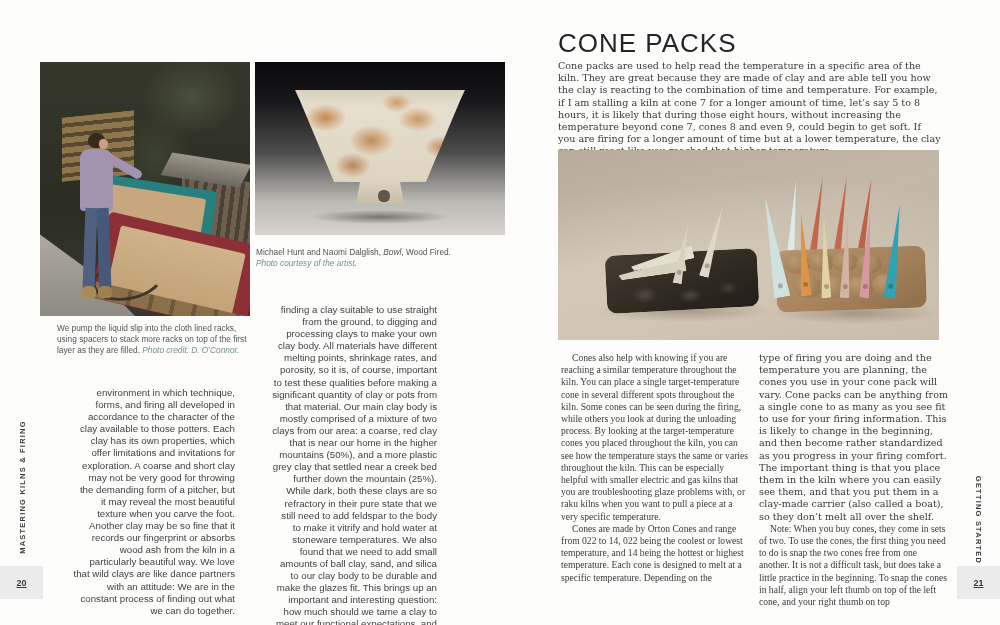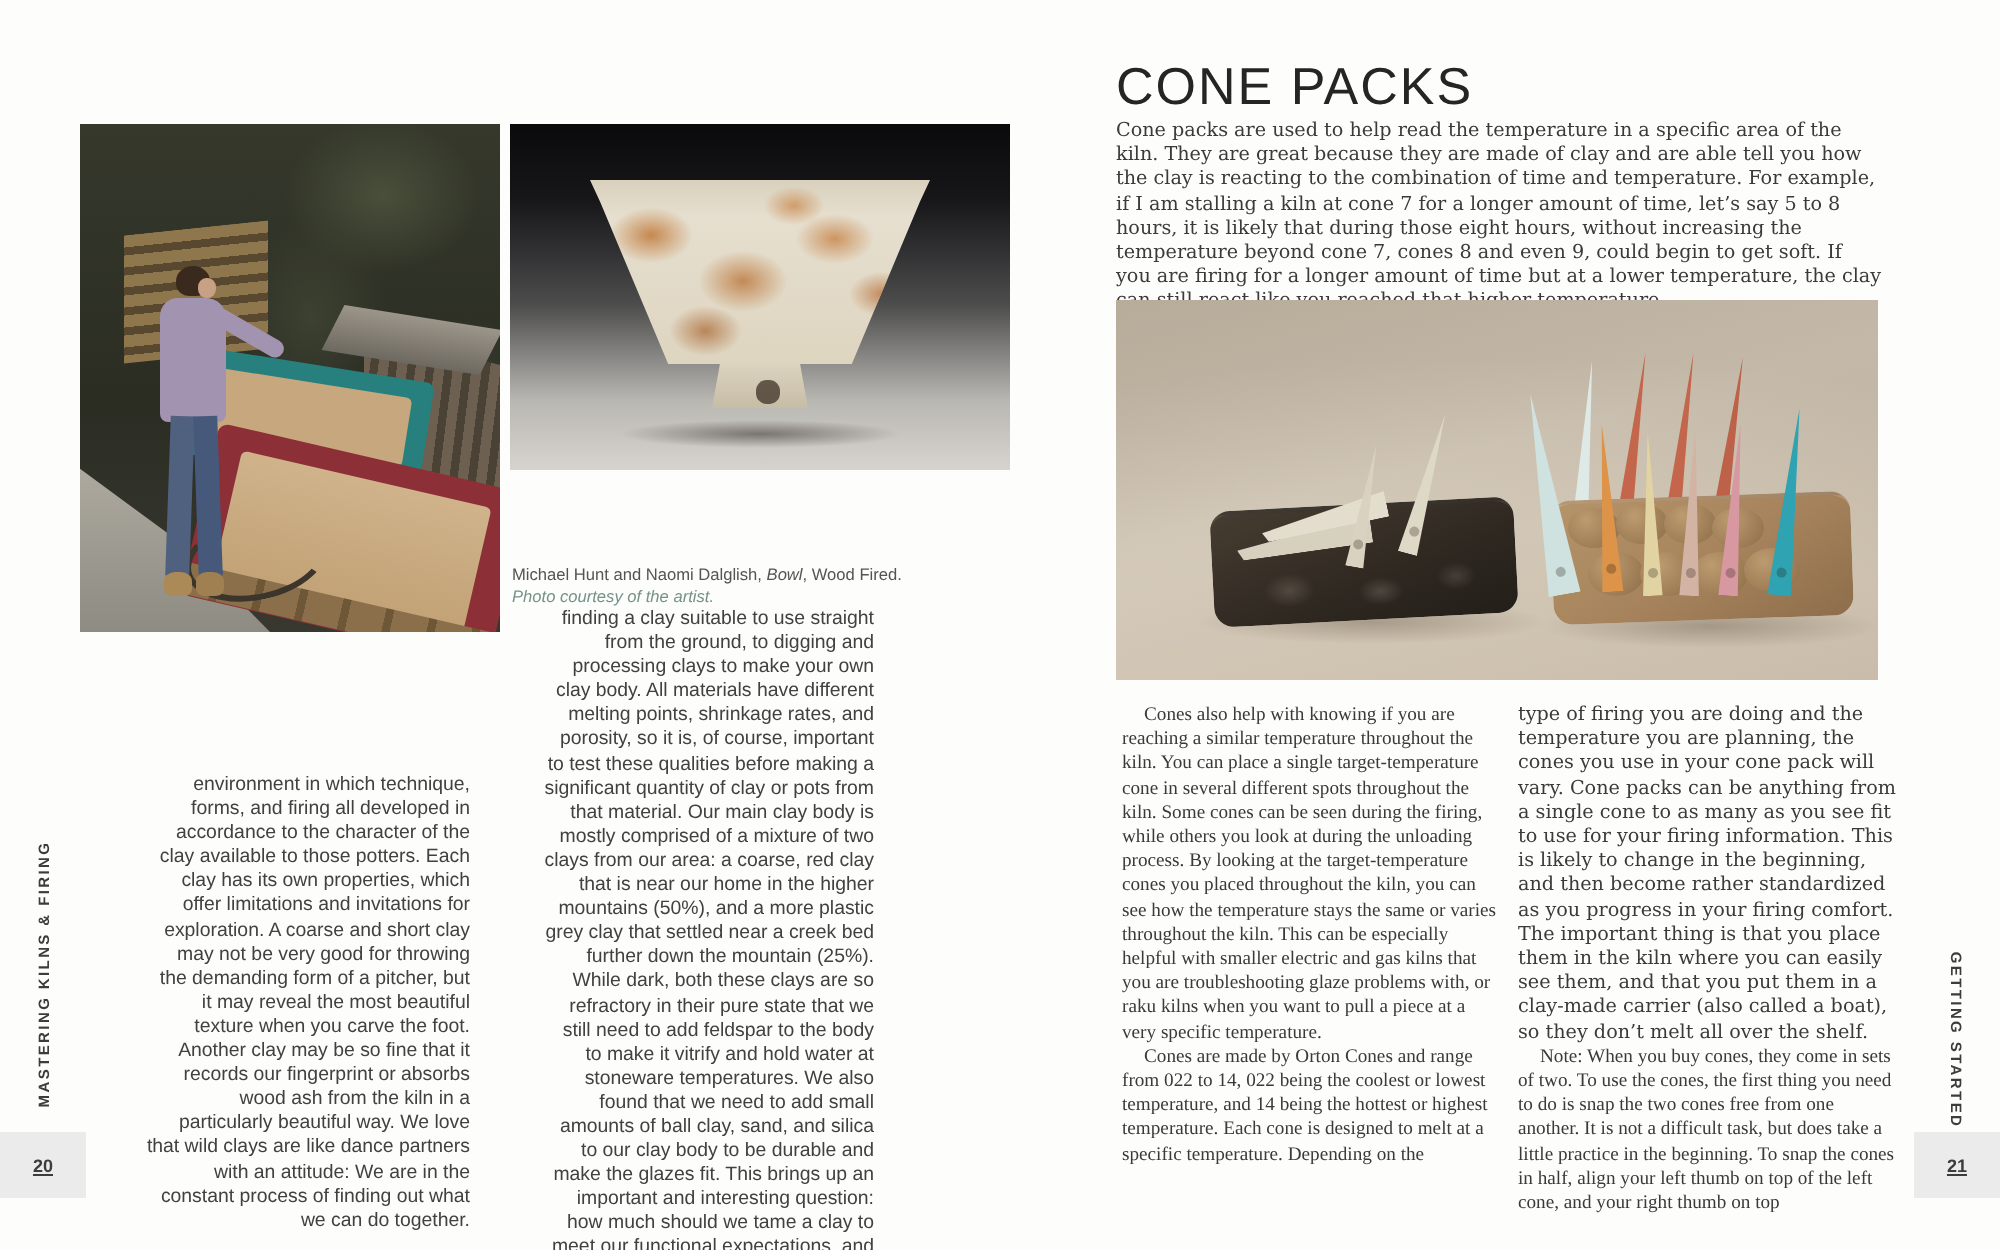--- a/index.html
+++ b/index.html
@@ -101,21 +101,21 @@
   .tray-tan { left:218px; top:98px; width:150px; height:62px; border-radius:10px; transform:rotate(-2deg);
     background:linear-gradient(150deg,#b6946a,#a5825b 55%,#8d6d4b);
     border-top:2px solid rgba(255,255,255,.15); }
   .bump { border-radius:50%; background:radial-gradient(circle at 35% 30%, #bd9b70, #96764f 80%); }
   .cone { clip-path:polygon(15% 100%, 52% 0, 85% 100%); }
   .cone::after { content:''; position:absolute; left:50%; bottom:9px; width:5px; height:5px;
     margin-left:-2.5px; border-radius:50%; background:rgba(40,30,20,.28); }
   .cone-flat { clip-path:polygon(0 62%, 100% 0, 100% 100%, 4% 100%); }
 
   
-  .caption { font-size:8.3px; line-height:11px; color:#545454;margin-top:35px; }
+  .caption { font-size:8.3px; line-height:11px; color:#545454; }
   .caption .credit { font-style:italic; color:#74928b; }
   .caption .worktitle { font-style:italic; }
   #caption-bowl { left:256px; top:247px; width:212px; }
   #caption-slip { left:57px; top:323px; width:196px; }
 
   
   .sansbody { font-size:9.7px; line-height:12.1px; color:#414141; }
   .sansbody p { margin:16px;text-align:right; }
   .sansbody p.indent { text-indent:11px; }
   #lcol1 { left:57px; top:371px; width:194px; }
@@ -172,20 +172,23 @@
     <div class="bowl-shadow"></div>
     <div class="bowl-foot"></div>
     <div class="bowl-foot-mark"></div>
     <div class="bowl-body"></div>
   </div>
 
   <div id="caption-bowl" class="abs caption">
     <span>Michael Hunt and Naomi Dalglish, </span><span class="worktitle">Bowl</span><span>, Wood Fired. </span><span class="credit">Photo courtesy of the artist.</span>
   </div>
 
+  <div id="caption-slip" class="abs caption">
+    <span>We pump the liquid slip into the cloth lined racks, using spacers to stack more racks on top of the first layer as they are filled. </span><span class="credit">Photo credit: D. O’Connor.</span>
+  </div>
 
   <div id="lcol1" class="abs sansbody">
     <p>environment in which technique, forms, and firing all developed in accordance to the character of the clay available to those potters. Each clay has its own properties, which offer limitations and invitations for exploration. A coarse and short clay may not be very good for throwing the demanding form of a pitcher, but it may reveal the most beautiful texture when you carve the foot. Another clay may be so fine that it records our fingerprint or absorbs wood ash from the kiln in a particularly beautiful way. We love that wild clays are like dance partners with an attitude: We are in the constant process of finding out what we can do together.</p>
   </div>
   <div id="lcol2" class="abs sansbody">
     <p>finding a clay suitable to use straight from the ground, to digging and processing clays to make your own clay body. All materials have different melting points, shrinkage rates, and porosity, so it is, of course, important to test these qualities before making a significant quantity of clay or pots from that material. Our main clay body is mostly comprised of a mixture of two clays from our area: a coarse, red clay that is near our home in the higher mountains (50%), and a more plastic grey clay that settled near a creek bed further down the mountain (25%). While dark, both these clays are so refractory in their pure state that we still need to add feldspar to the body to make it vitrify and hold water at stoneware temperatures. We also found that we need to add small amounts of ball clay, sand, and silica to our clay body to be durable and make the glazes fit. This brings up an important and interesting question: how much should we tame a clay to meet our functional expectations, and how much should we adapt and learn from the beautiful (and limiting) qualities that drew us to the wild clay in the first place?</p>
   </div>
 
   <div id="cone-heading" class="abs">CONE PACKS</div>
 

